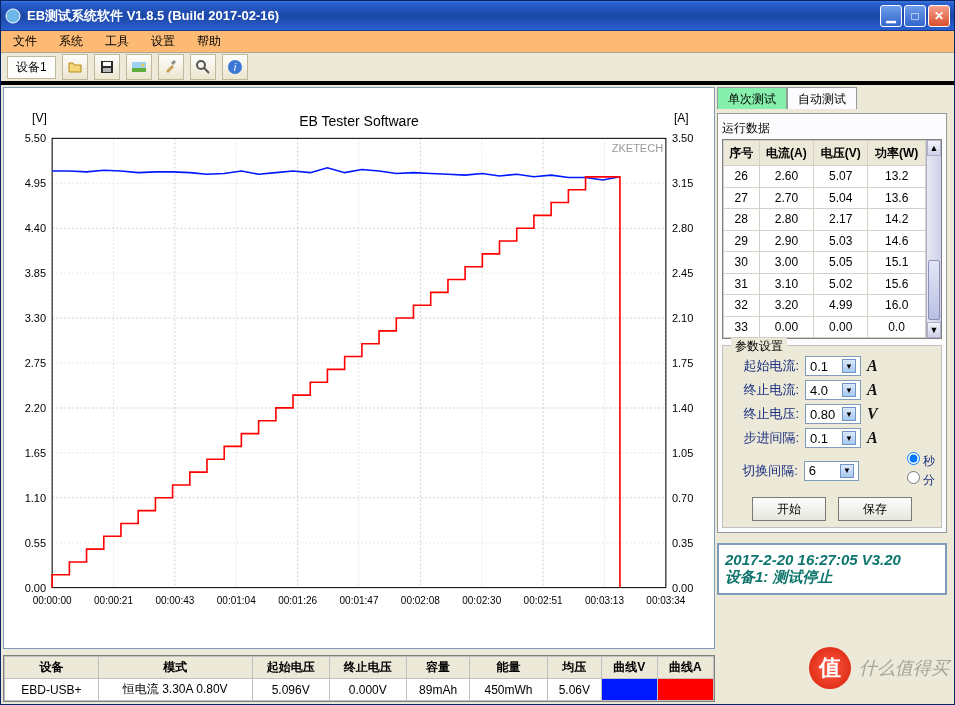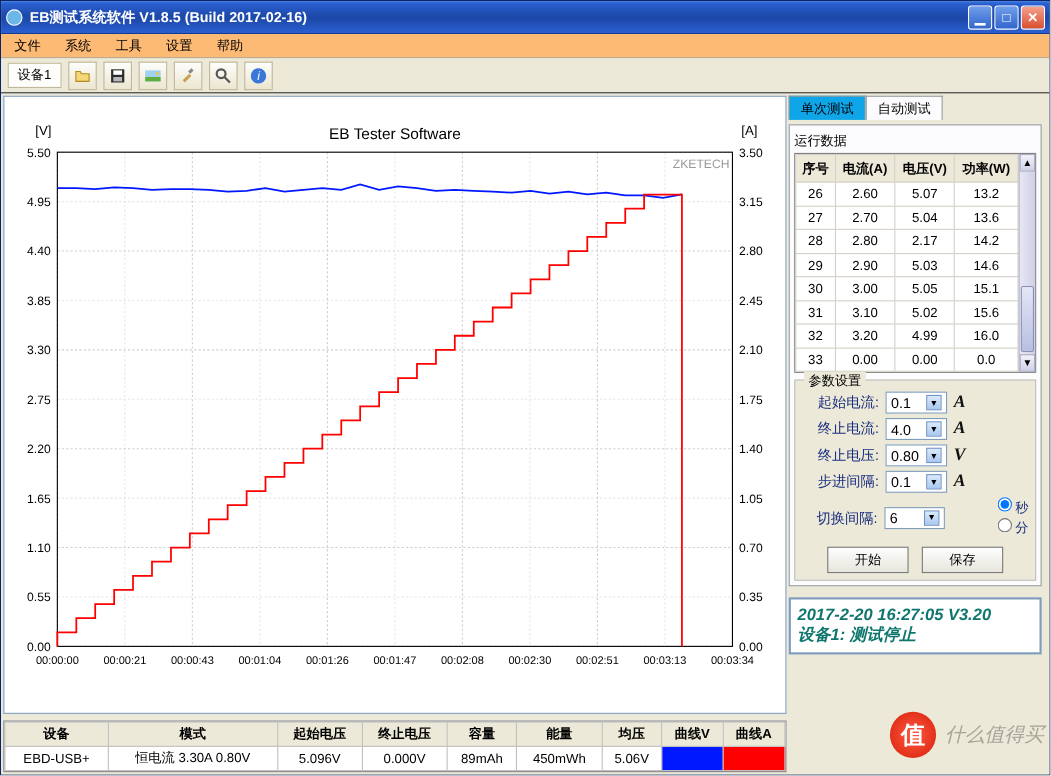--- a/index.html
+++ b/index.html
@@ -9,40 +9,40 @@
 .titlebar { height: 30px; background: linear-gradient(#3b77dd, #2a5fd0 8%, #1d49aa 45%, #1d49aa 55%, #2a5fd0 95%, #0a246a); display:flex; align-items:center; padding: 0 4px; color:#fff; font-weight:bold; font-size:13px; }
 .titlebar .icon { width:16px; height:16px; margin-right:6px; display:inline-block; }
 .titlebar .spacer { flex:1; }
 .tb-btn { width:22px; height:22px; margin-left:2px; border:1px solid #fff; border-radius:3px; display:flex; align-items:center; justify-content:center; font-weight:bold; font-size:12px; }
 .tb-btn.min, .tb-btn.max { background: linear-gradient(#6f9eea,#3166cc); color:#fff; }
 .tb-btn.close { background: linear-gradient(#f5a08e,#d94f2e); color:#fff; }
 
 .menubar { height:22px; background:#fdba74; border-bottom:1px solid #aca899; display:flex; align-items:center; padding:0 6px; gap:10px; font-size:12px; }
 .menubar span { padding:2px 6px; cursor:default; }
 
-.toolbar { height:32px; background:#ece9d8; border-bottom:1px solid #000000; display:flex; align-items:center; padding:0 6px; gap:6px; }
+.toolbar { height:32px; background:#ece9d8; border-bottom:4px solid #000000; display:flex; align-items:center; padding:0 6px; gap:6px; }
 .toolbar .tbtn { width:26px; height:26px; border:1px solid #c0b89a; background:linear-gradient(#fdfdfb,#ece6cf); display:flex; align-items:center; justify-content:center; cursor:default; }
 .toolbar .tlabel { padding:2px 8px; border:1px solid #c0b89a; background:#fdfdfb; }
 
 .client { flex:1; display:flex; background:#ece9d8; padding:2px; gap:2px; overflow:hidden; }
 
 .left { width:712px; display:flex; flex-direction:column; background:#ece9d8; }
 .chartbox { flex:1; background:#fff; border:1px solid #7f9db9; position:relative; }
 .chartbox svg { position:absolute; inset:0; width:100%; height:100%; }
 
 .summary { margin-top:6px; border:1px solid #808080; background:#fff; }
 .summary table { width:100%; border-collapse:collapse; font-size:12px; }
 .summary th, .summary td { border:1px solid #c0c0c0; padding:2px 4px; text-align:center; }
 .summary th { background:#ece9d8; }
 .swatchV { background:#0018ff; }
 .swatchA { background:#ff0000; }
 
 .right { width:230px; display:flex; flex-direction:column; gap:4px; }
 .tabs { display:flex; height:22px; }
-.tab { padding:3px 10px; border:1px solid #919b9c; background:#0ea5e9; font-size:12px; border-bottom:none; }
+.tab { padding:3px 10px; border:1px solid #919b9c; background:#86efac; font-size:12px; border-bottom:none; }
 .tab.active { background:#fcfcfe; position:relative; z-index:2; }
 .tabpanel { background:#fcfcfe; border:1px solid #919b9c; padding:4px; }
 
 .grouplabel { font-size:12px; padding:2px 0; }
 .datagrid { border:1px solid #808080; background:#fff; height:200px; display:flex; }
 .datagrid table { border-collapse:collapse; font-size:12px; width:100%; }
 .datagrid th, .datagrid td { border:1px solid #d4d0c8; padding:1px 3px; text-align:center; }
 .datagrid th { background:#ece9d8; }
 .vscroll { width:16px; background:linear-gradient(90deg,#e7e7f3,#cfd0e8); border-left:1px solid #adb0c4; display:flex; flex-direction:column; }
 .vscroll .arrow { height:16px; background:linear-gradient(#f3f3fa,#cfd0e8); border:1px solid #adb0c4; display:flex; align-items:center; justify-content:center; font-size:9px; }

